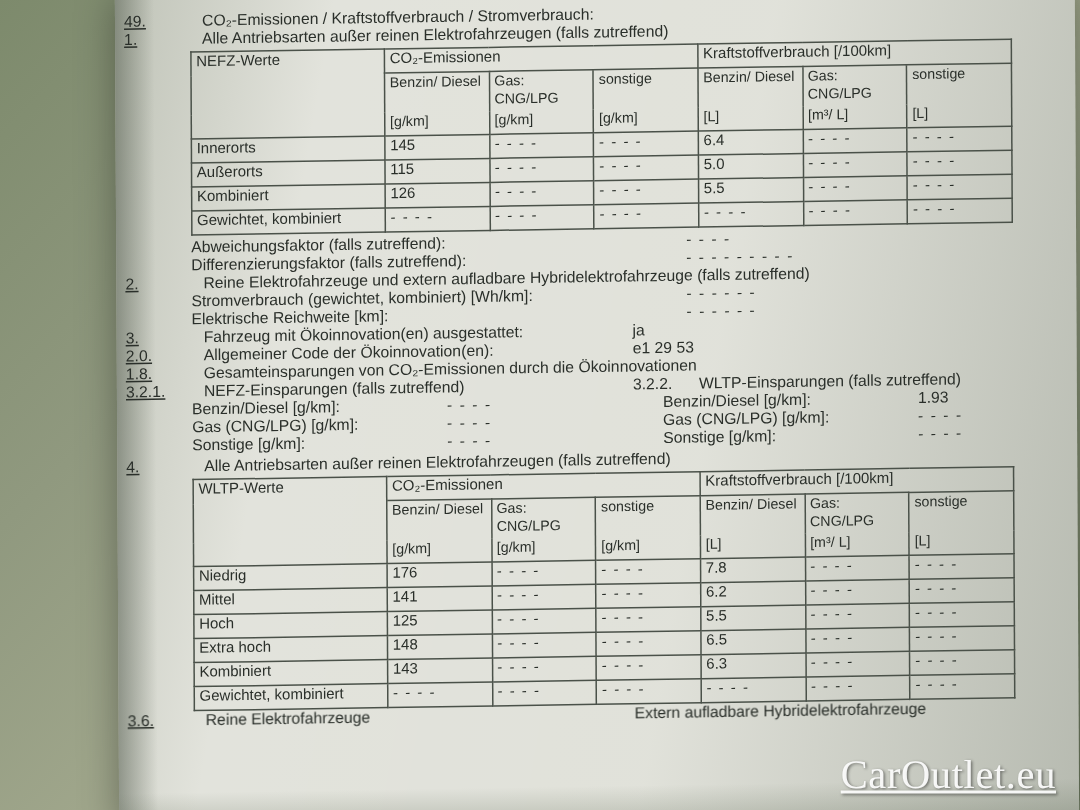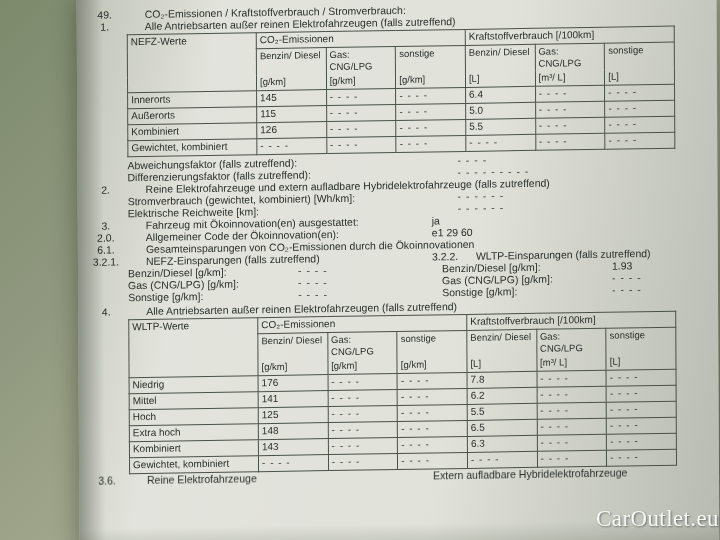--- a/index.html
+++ b/index.html
@@ -46,21 +46,21 @@
   }
   .doc{
     position:absolute;inset:0;
     color:#2a2f2a;
     font-size:10.5px;
     line-height:12px;
     padding:10px 8px 0 6px;
     box-sizing:border-box;
   }
   .row{display:flex;align-items:flex-start;}
-  .num{width:44px;flex:0 0 44px;text-align:center;padding-right:18px;}
+  .num{width:44px;flex:0 0 44px;text-align:left;padding-right:8px;text-decoration:underline;}
   .txt{flex:1 1 auto;}
   .mt2{margin-top:2px;}
 
   
   table.nefz{
     border-collapse:collapse;
     margin-left:44px;
     width:548px;
     font-size:10px;
     table-layout:fixed;
@@ -85,26 +85,27 @@
   .sub-rows td{height:12px;}
   .tbl-wrap{margin-top:2px;}
   .two-col{display:flex;margin-left:44px;}
   .two-col .left{width:278px;}
   .two-col .right{width:270px;}
   .kv{display:flex;}
   .kv .k{width:170px;}
   .kv .v{width:100px;}
   .indentline{margin-left:44px;}
   .watermark{
-    position:absolute;right:1px;bottom:8px;
+    position:absolute;right:16px;bottom:8px;
     color:rgba(255,255,255,.92);
-    font-size:23px;
+    font-size:27px;
     font-family:"Liberation Serif", serif;
     text-shadow:1px 1px 2px rgba(0,0,0,.45);
     letter-spacing:.4px;
+    text-decoration:underline;
   }
   .blurline{filter:blur(.2px);}
   .bottomfade{
     position:absolute;left:0;right:0;bottom:0;height:26px;
     background:linear-gradient(180deg, rgba(140,150,130,0) 0%, rgba(110,120,100,.35) 100%);
     pointer-events:none;
   }
 </style>
 </head>
 <body>
@@ -218,25 +219,25 @@
       <div class="num">3.</div>
       <div class="txt" style="display:flex">
         <span style="width:286px">Fahrzeug mit Ökoinnovation(en) ausgestattet:</span>
         <span>ja</span>
       </div>
     </div>
     <div class="row">
       <div class="num">2.0.</div>
       <div class="txt" style="display:flex">
         <span style="width:286px">Allgemeiner Code der Ökoinnovation(en):</span>
-        <span>e1 29 60</span>
-      </div>
-    </div>
-    <div class="row">
-      <div class="num">6.1.</div>
+        <span>e1 29 53</span>
+      </div>
+    </div>
+    <div class="row">
+      <div class="num">1.8.</div>
       <div class="txt">Gesamteinsparungen von CO₂-Emissionen durch die Ökoinnovationen</div>
     </div>
 
     <div class="row">
       <div class="num">3.2.1.</div>
       <div class="txt" style="display:flex">
         <span style="width:286px">NEFZ-Einsparungen (falls zutreffend)</span>
         <span style="width:44px">3.2.2.</span>
         <span>WLTP-Einsparungen (falls zutreffend)</span>
       </div>

